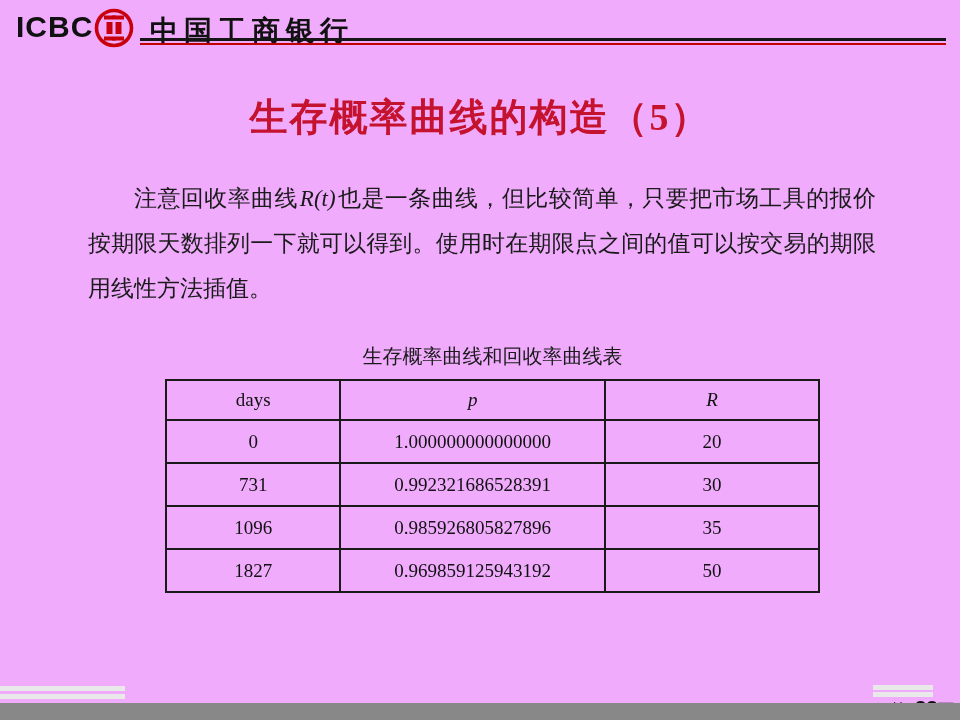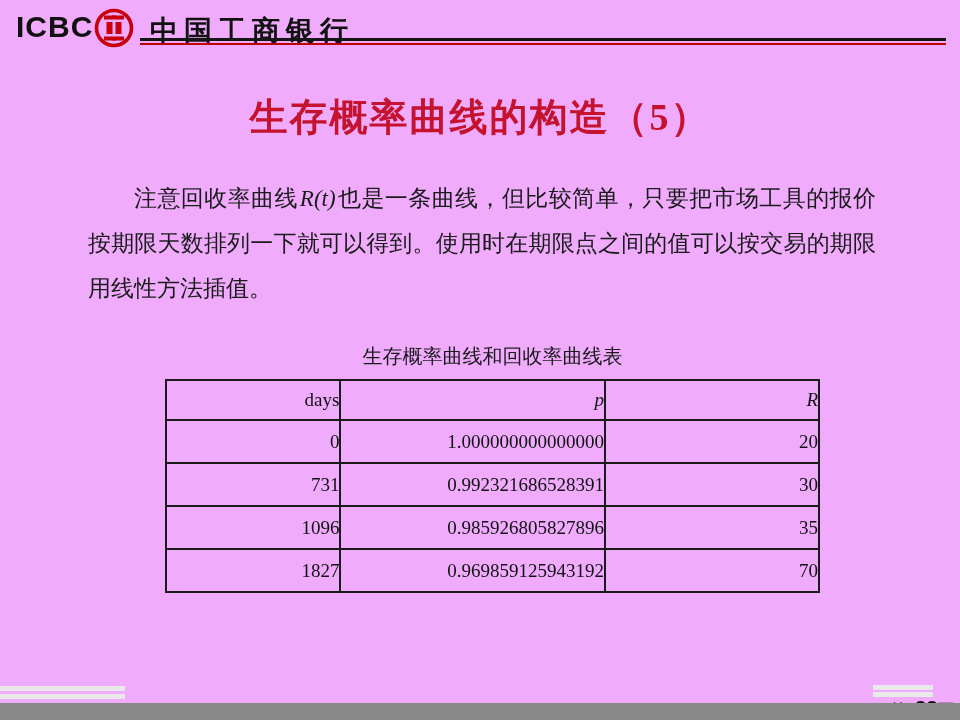--- a/index.html
+++ b/index.html
@@ -89,21 +89,21 @@
     color: #1a1a1a;
   }
   .data-table {
     position: absolute;
     left: 165px; top: 379px;
     width: 655px;
     border-collapse: collapse;
   }
   .data-table th, .data-table td {
     border: 2px solid #1a1a1a;
-    text-align: right;
+    text-align: center;
     font-family: "Liberation Serif", serif;
     font-size: 19px;
     color: #111111;
     font-weight: normal;
     padding: 0;
     margin-left: 44px;
   }
   .data-table th { height: 38px; }
   .data-table td { height: 41px; }
   .data-table th.italic-head { font-style: italic; }
@@ -181,21 +181,21 @@
           <td>30</td>
         </tr>
         <tr>
           <td>1096</td>
           <td>0.985926805827896</td>
           <td>35</td>
         </tr>
         <tr>
           <td>1827</td>
           <td>0.969859125943192</td>
-          <td>70</td>
+          <td>50</td>
         </tr>
       </tbody>
   </table>
 
   <div class="stripe" style="left:0;   top:686px; width:125px; height:5px;"></div>
   <div class="stripe" style="left:0;   top:694px; width:125px; height:5px;"></div>
   <div class="stripe" style="left:873px; top:685px; width:60px; height:5px;"></div>
   <div class="stripe" style="left:873px; top:692px; width:60px; height:5px;"></div>
   <div class="stripe" style="left:0;   top:703px; width:960px; height:5px; background:#ededed;"></div>
   <div class="stripe" style="left:25px; top:713px; width:935px; height:6px; background:#ededed;"></div>

